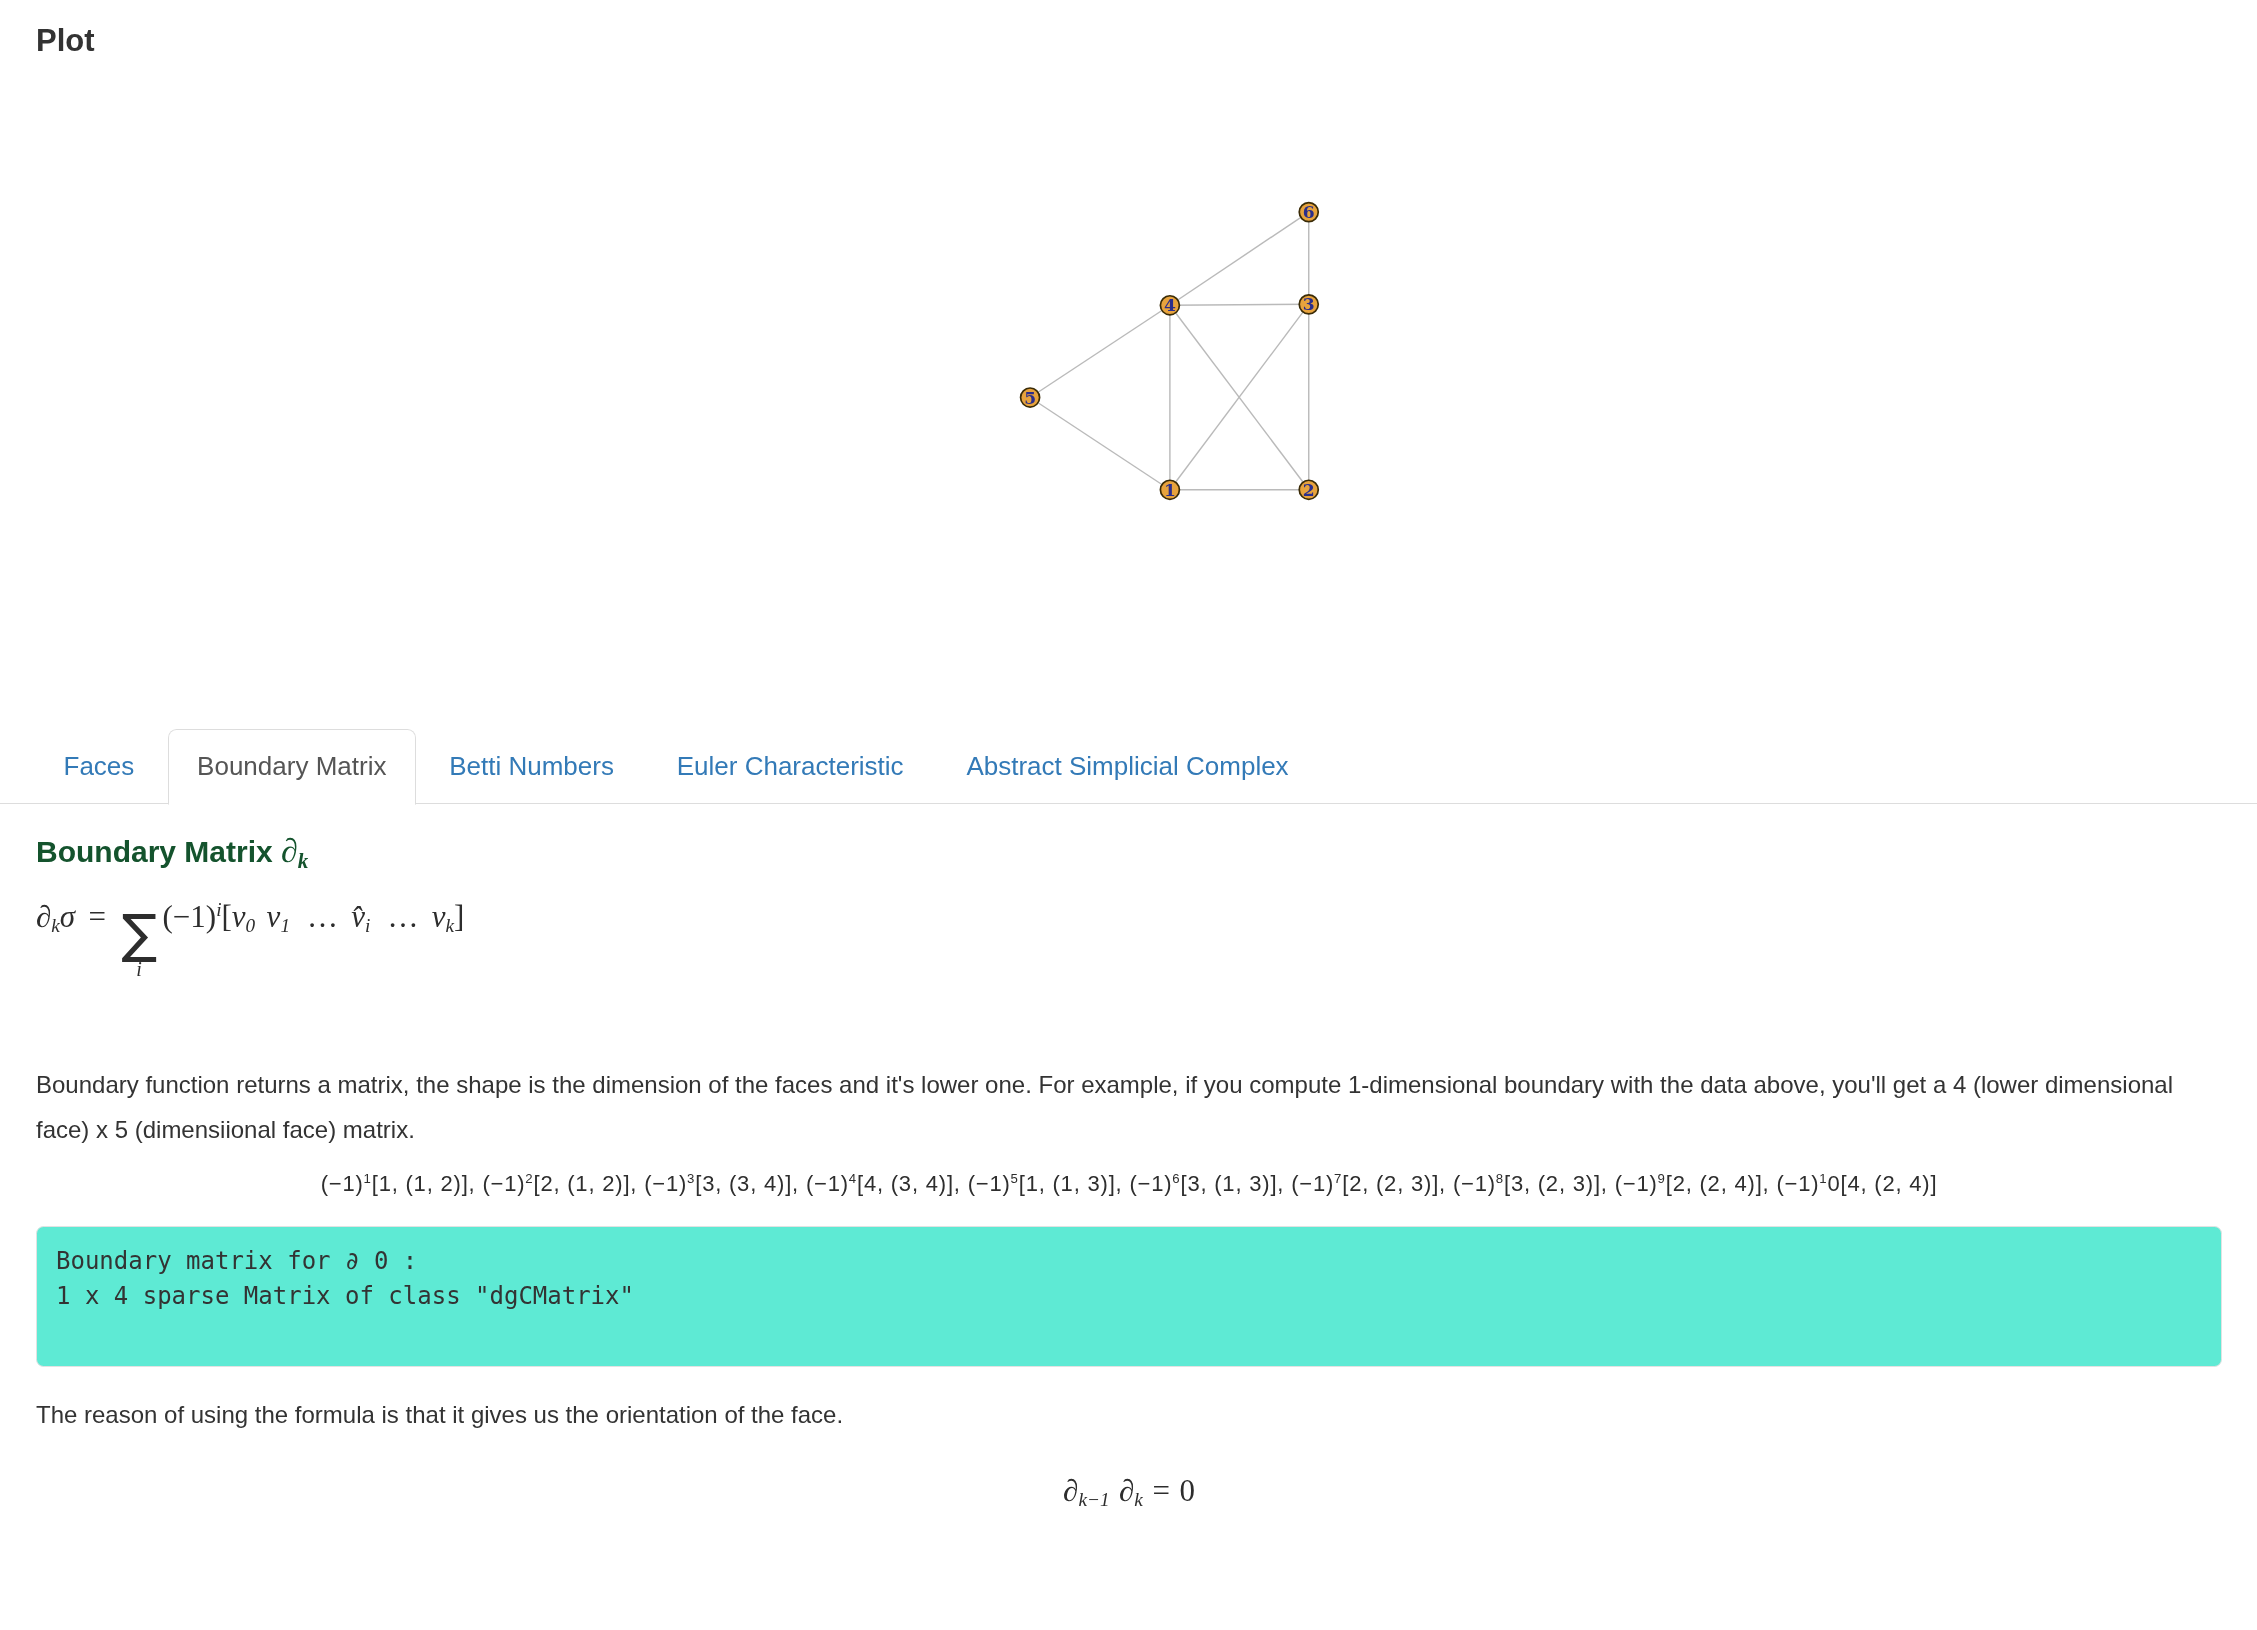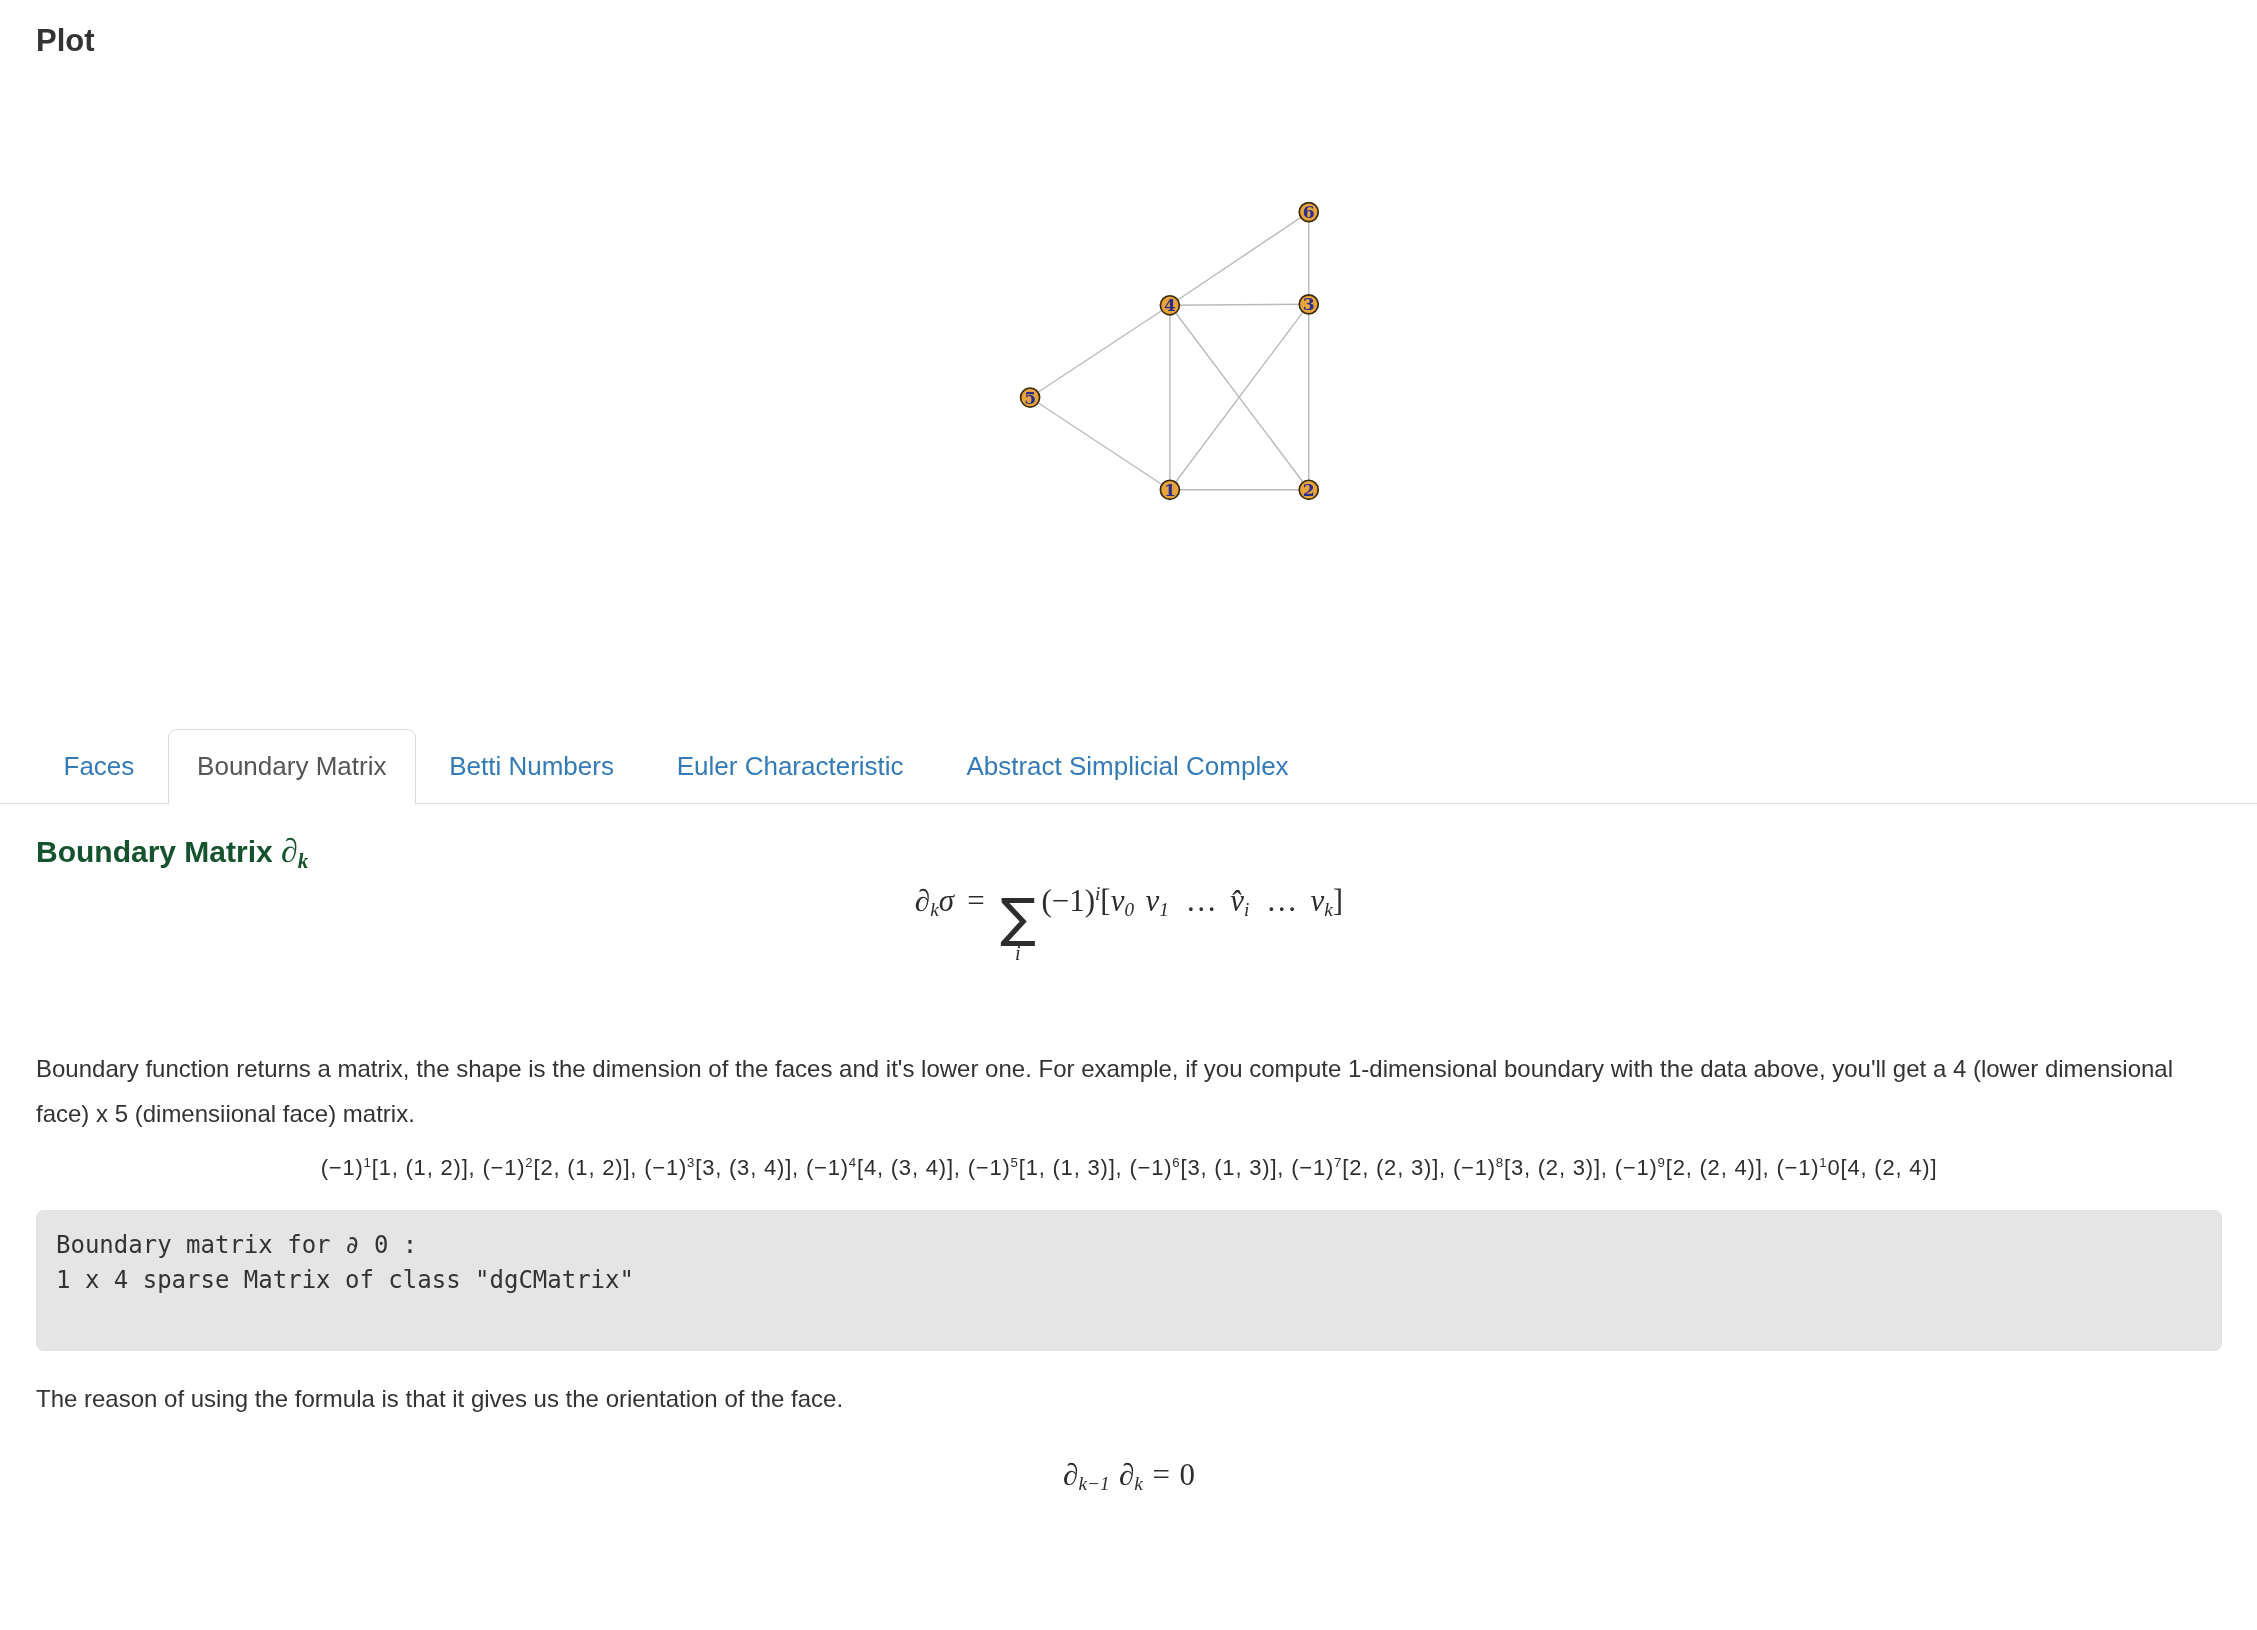--- a/index.html
+++ b/index.html
@@ -74,25 +74,24 @@
   .section-heading sub {
     font-family: "Liberation Serif", "DejaVu Serif", serif;
     font-style: italic;
     font-weight: 700;
     font-size: 21px;
     vertical-align: -5.7px;
   }
 
   
   .formula-center {
-    text-align: center;
     font-family: "Liberation Serif", "DejaVu Serif", serif;
     font-size: 31px;
     color: #2d2d2d;
-    margin: 9px 0 0 0;
+    margin: 25px 0 0 0;
   }
   .formula-center .mi { font-style: italic; }
   .formula-center sub {
     font-style: italic;
     font-size: 0.62em;
     vertical-align: -0.25em;
   }
   .formula-center sup {
     font-style: italic;
     font-size: 0.62em;
@@ -144,21 +143,21 @@
     margin-top: 19px;
     white-space: nowrap;
   }
   .expansion sup {
     font-size: 0.6em;
     vertical-align: 0.62em;
   }
 
   
   .code-block {
-    background: #e5e5e5;
+    background: #5eead4;
     border: 1.9px solid #e2e2e2;
     border-radius: 7.6px;
     margin-top: 28.5px;
     padding: 17px 19px;
     font-family: "DejaVu Sans Mono", "Liberation Mono", monospace;
     font-size: 24px;
     line-height: 35px;
     color: #333333;
   }
   .code-line { white-space: pre; min-height: 35px; }

